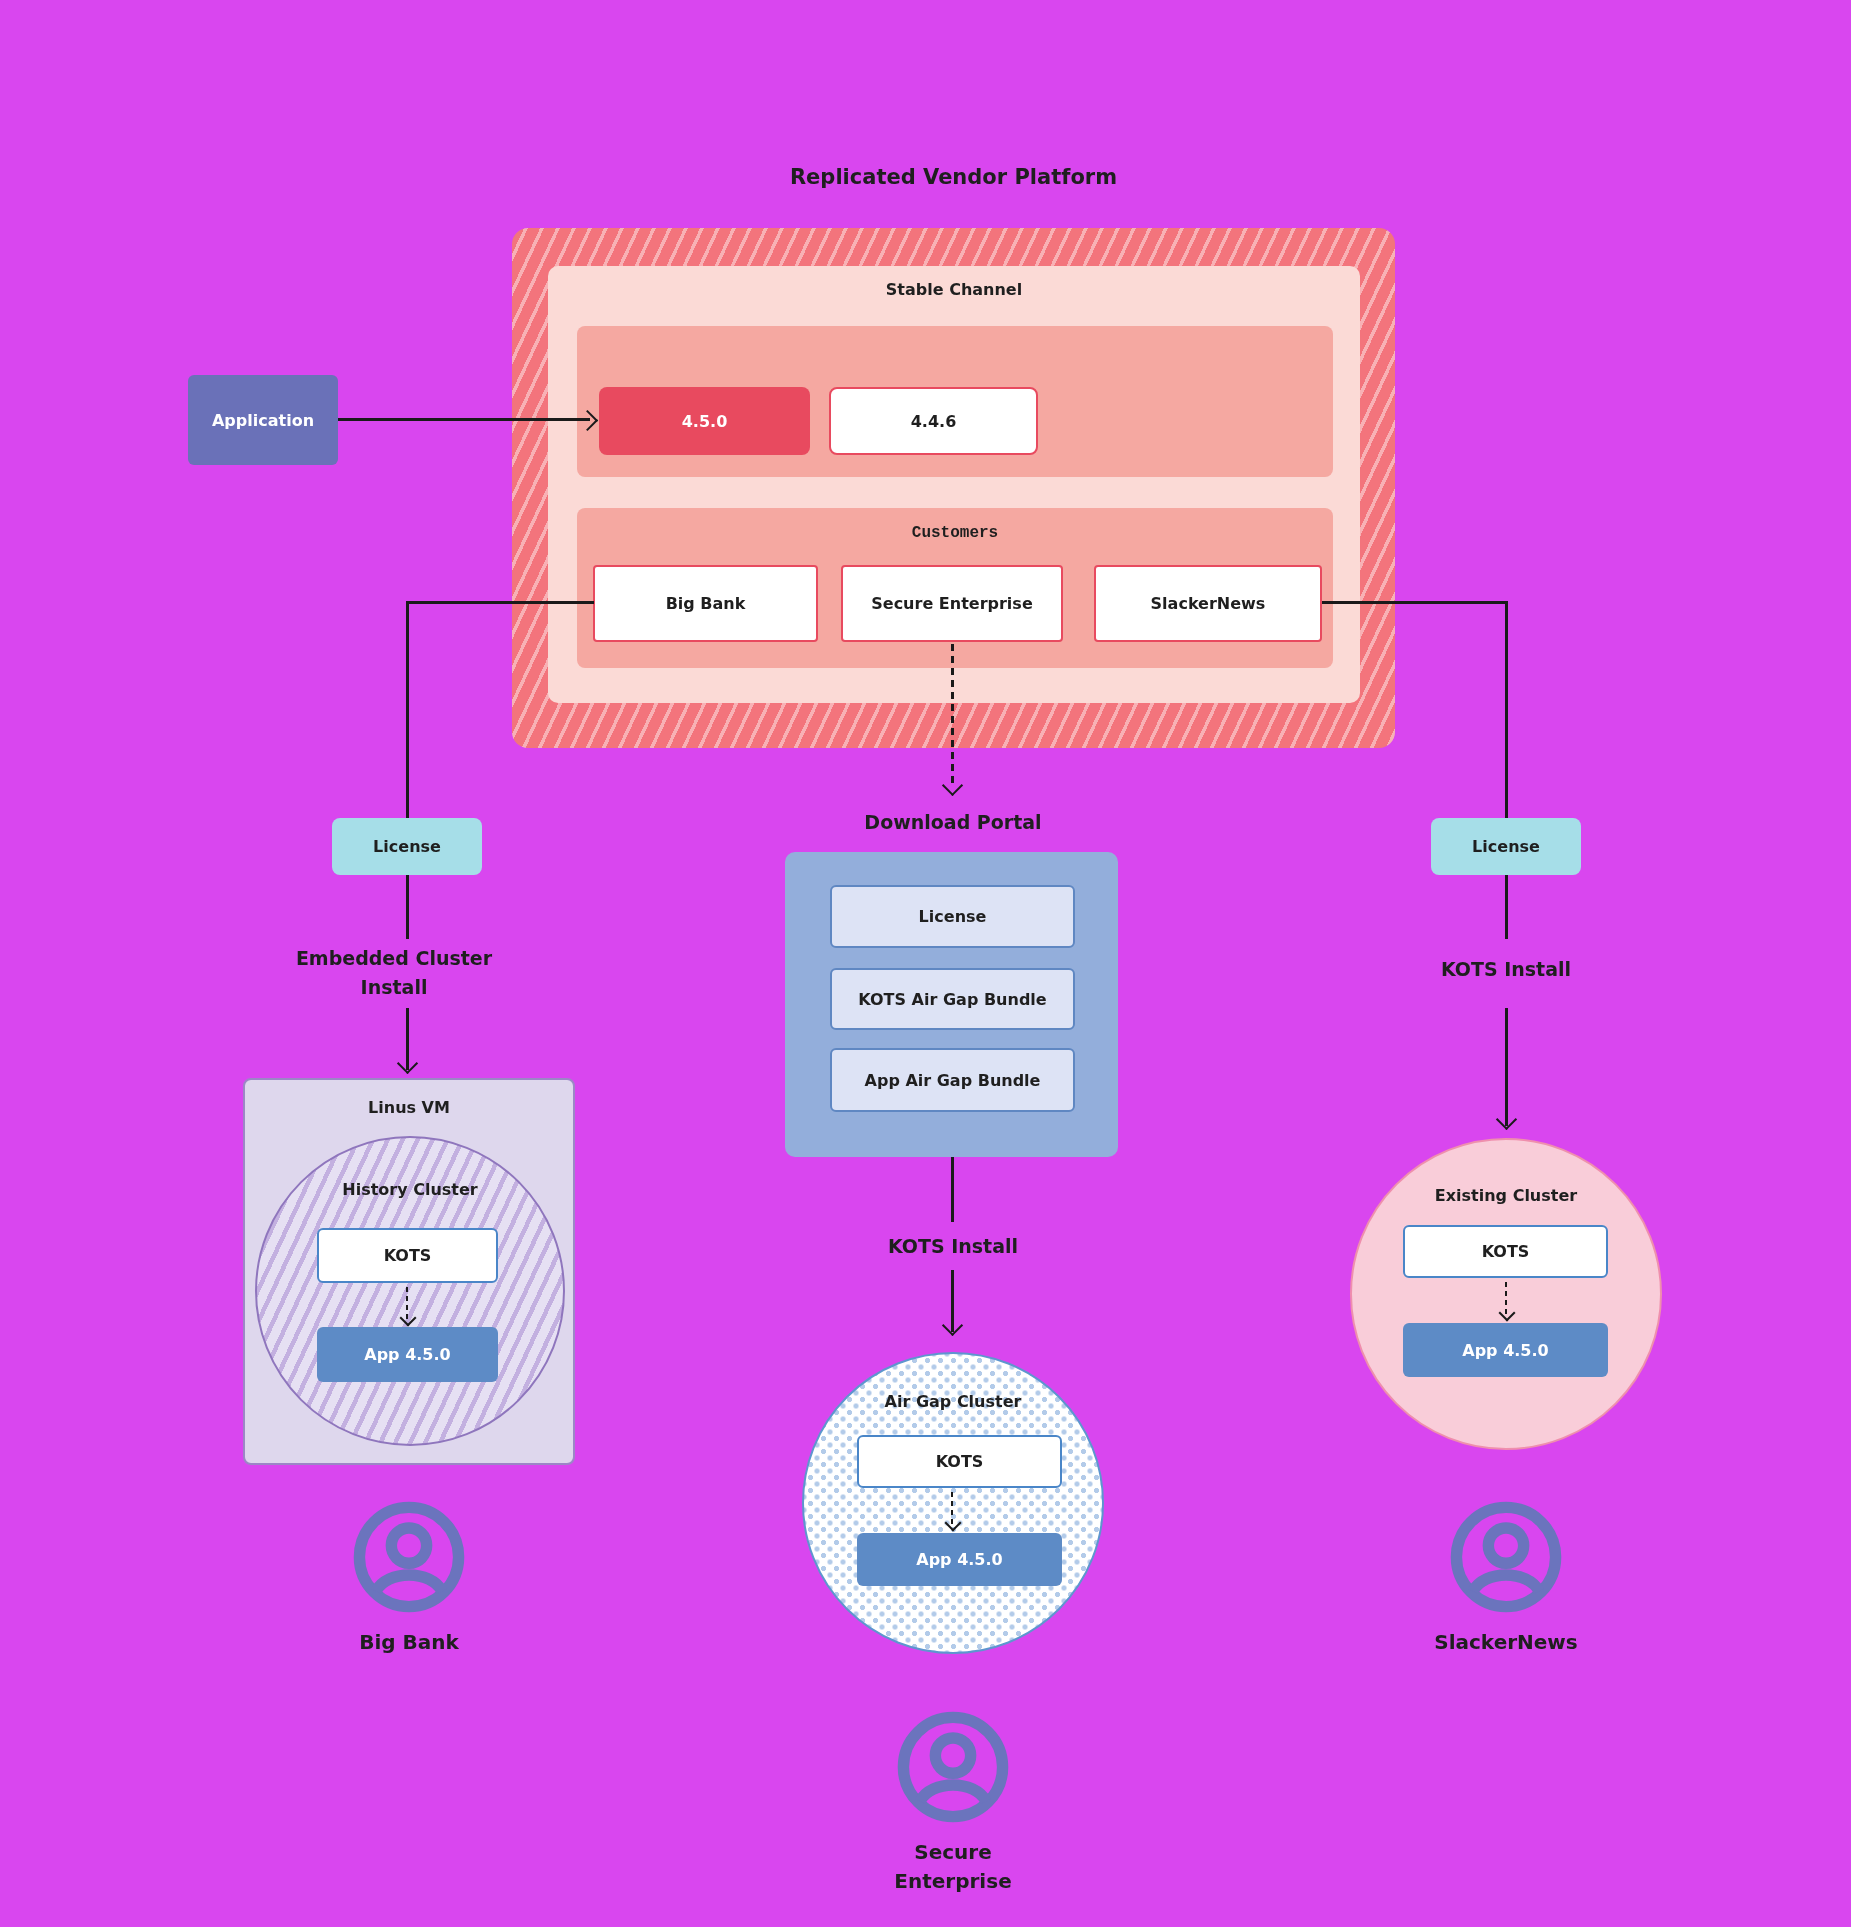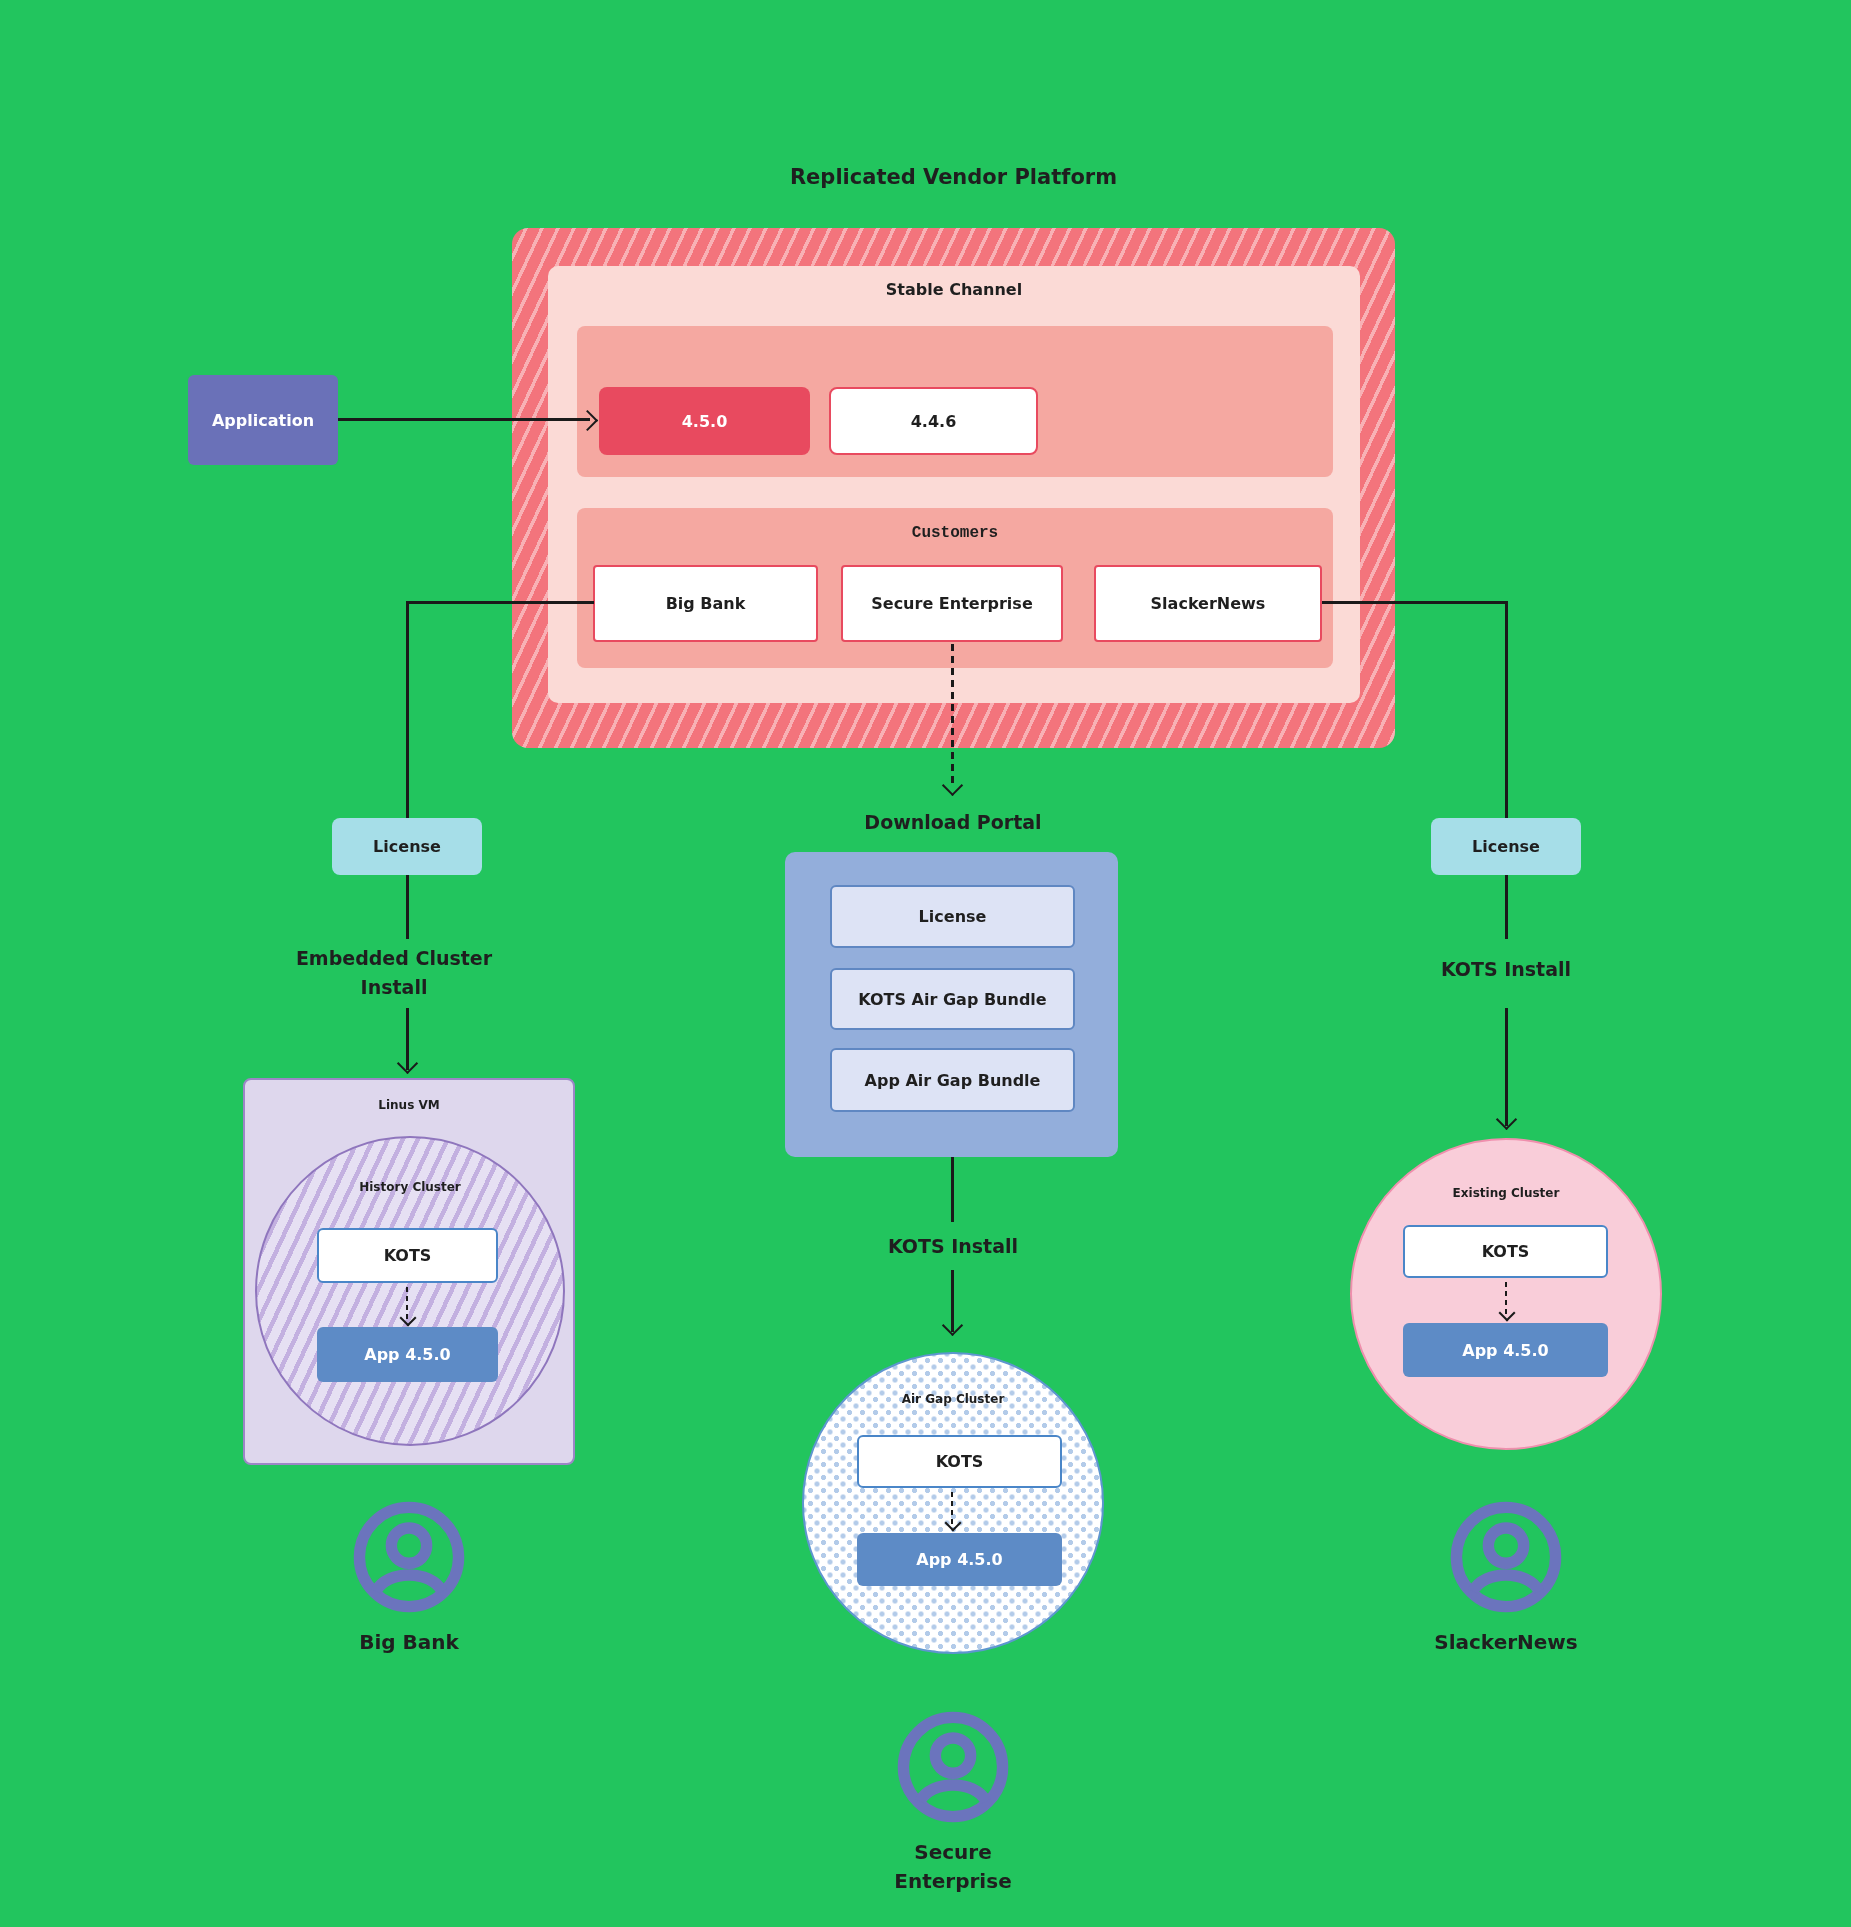--- a/index.html
+++ b/index.html
@@ -1,17 +1,17 @@
 <!DOCTYPE html>
 <html style="--line: #1a1a1a; --text: #1f1f1f; --red-accent: #e84a5f; --stripe-base: #f3747c; --stripe-light: #f8b1b5; --pink-light: #fbdad6; --pink-mid: #f5a8a1; --purple-app: #6a71b8; --cyan-license: #a6dee8; --blue-portal: #93aedb; --portal-item-bg: #dde3f5; --portal-item-border: #5f87c2; --blue-app: #5d8bc6; --kots-border: #4a86c8; --lavender-bg: #ded7ed; --lavender-border: #9c86c6; --hatch-light: #e6e0f3; --hatch-dark: #c3b0e0; --circle-border-purple: #8f76bd; --airgap-border: #5e96cf; --airgap-dot: #b3cbe9; --pink-cluster-bg: #f9cdd9; --pink-cluster-border: #ef8fad; --person: #6b74bd;"><head>
 <meta charset="utf-8">
 <style>
   html,body{margin:0;padding:0;background:#ffffff;}
   .canvas{
-    position:relative;width:1851px;height:1927px;background:#22c55e;
+    position:relative;width:1851px;height:1927px;background:#d946ef;
     font-family:"DejaVu Sans","Liberation Sans",sans-serif;color:var(--text,#1f1f1f);
   }
   .abs{position:absolute;box-sizing:border-box;}
   .ctr{display:flex;align-items:center;justify-content:center;text-align:center;}
   .lbl{position:absolute;text-align:center;font-weight:600;}
 
   
   .title{left:512px;top:165px;width:883px;font-size:21px;font-weight:600;}
   .striped-box{left:512px;top:228px;width:883px;height:520px;border-radius:16px;
     background:repeating-linear-gradient(115deg,var(--stripe-base) 0 11px,var(--stripe-light) 11px 14.5px);}
@@ -64,21 +64,21 @@
   .circle{border-radius:50%;}
   .ec-circle{left:255px;top:1136px;width:310px;height:310px;border:2px solid var(--circle-border-purple);
     background:repeating-linear-gradient(115deg,var(--hatch-light) 0 9px,var(--hatch-dark) 9px 13.5px);}
   .ag-circle{left:802px;top:1352px;width:302px;height:302px;border:2px solid var(--airgap-border);
     background-color:#fff;
     background-image:radial-gradient(circle,var(--airgap-dot) 2.3px,transparent 2.9px),
                      radial-gradient(circle,var(--airgap-dot) 2.3px,transparent 2.9px);
     background-size:13px 13px,13px 13px;background-position:0 0,6.5px 6.5px;}
   .ex-circle{left:1350px;top:1138px;width:312px;height:312px;background:var(--pink-cluster-bg);
     border:2px solid var(--pink-cluster-border);}
-  .cluster-lbl{font-size:12px;}
+  .cluster-lbl{font-size:16px;}
   .kotsbox{background:#fff;border:2px solid var(--kots-border);border-radius:6px;
     font-size:16px;font-weight:600;}
   .appbox{background:var(--blue-app);border-radius:6px;color:#fff;font-size:16px;font-weight:600;}
 
   
   .person{position:absolute;width:114px;height:114px;color:var(--person);}
   .user-lbl{font-size:20px;font-weight:600;line-height:1.45;}
 </style>
 </head>
 <body>

